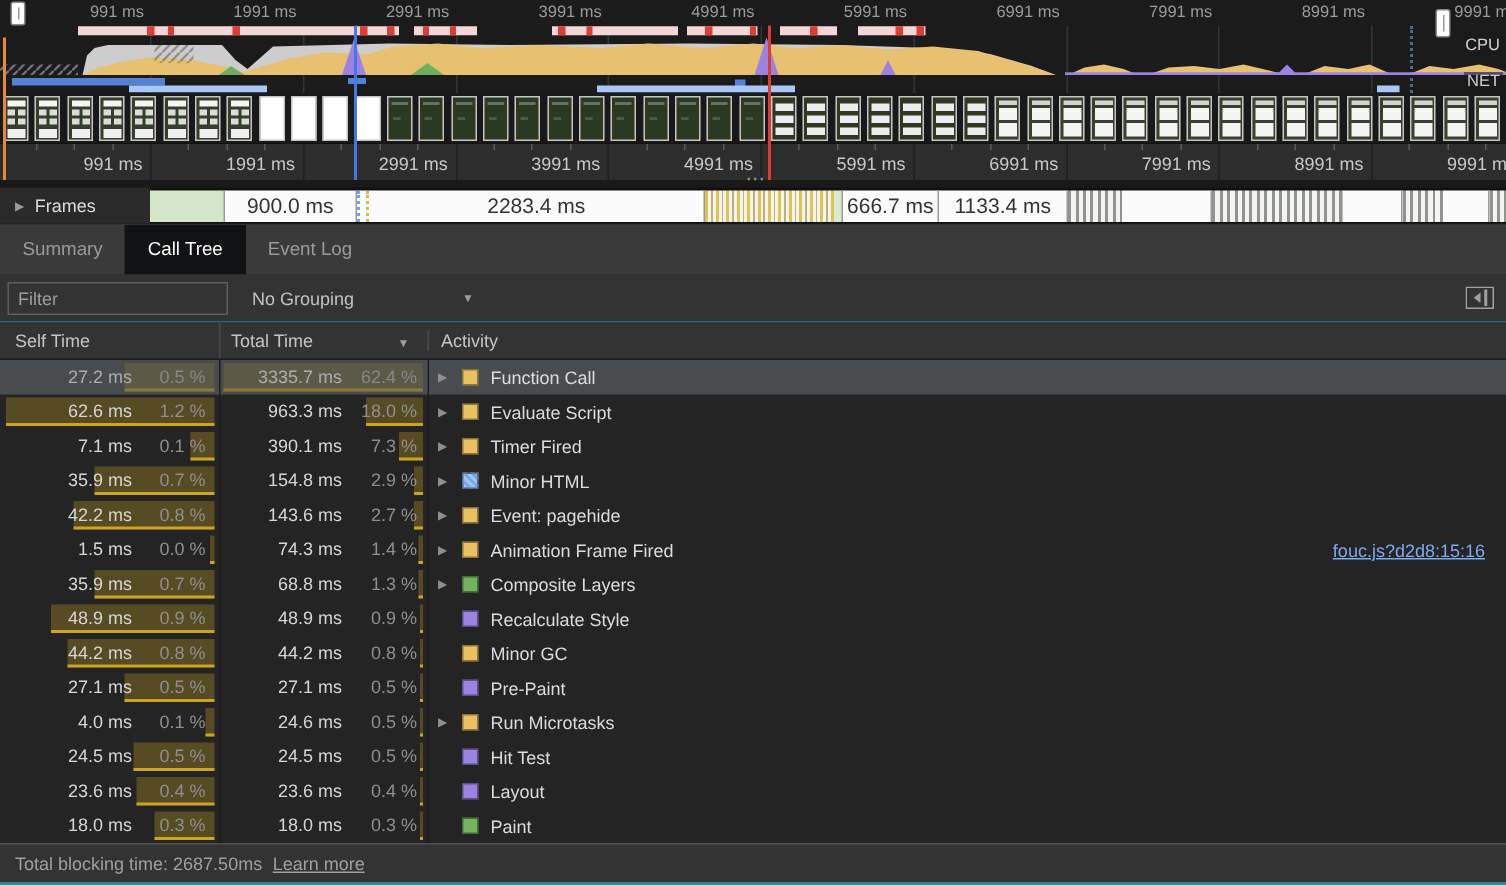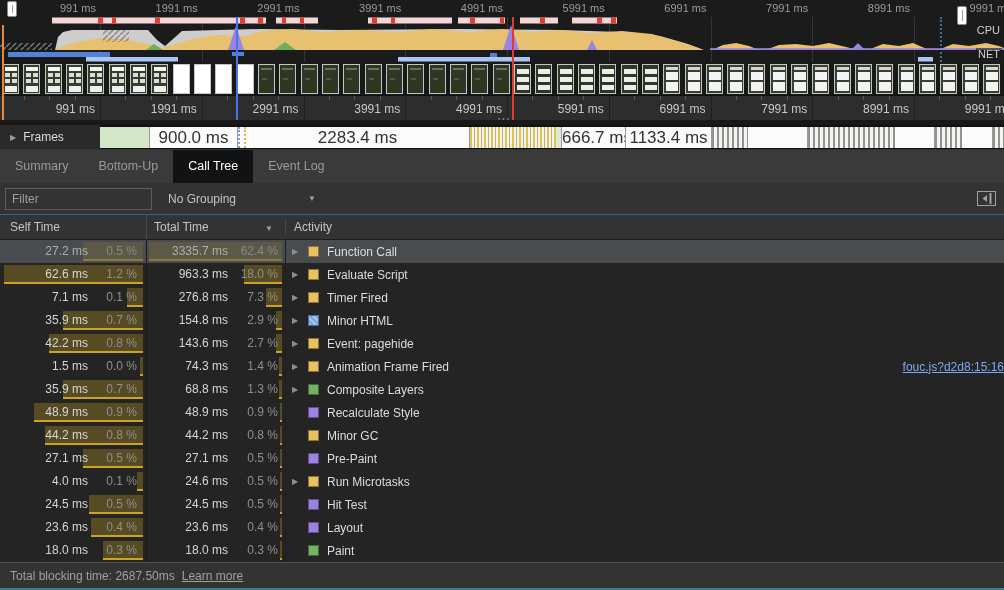--- a/index.html
+++ b/index.html
@@ -50,21 +50,21 @@
 
   
   .divider-strip { position:relative; width:1004px; height:5px; background:#191919; overflow:visible; z-index:50; }
   .dots { position:absolute; left:497px; top:-9px; color:#9a9a9a; font-size:13px; letter-spacing:1px; }
 
   
   .frames-row { display:flex; width:1004px; height:25px; background:#101010; border-bottom:1px solid #333; }
   .frames-label { flex:none; width:100px; background:#2a2a2a; display:flex; align-items:center; gap:7px; padding-left:10px; font-size:12px; color:#dcdcdc; }
   .frames-label .tri { color:#9a9a9a; font-size:8px; }
   .frames-track { flex:1; display:flex; align-items:center; background:#111; padding:2px 0; }
-  .fseg { height:21px; line-height:21px; font-size:17px; color:#333; text-align:center; overflow:hidden; white-space:nowrap; border-right:1px solid #9a9a9a; }
+  .fseg { height:21px; line-height:21px; font-size:14px; color:#333; text-align:center; overflow:hidden; white-space:nowrap; border-right:1px solid #9a9a9a; }
   .f-white { background:#fbfbfb; }
   .f-green { background:#d4e6c8; }
   .f-greenlight { background:#dcead2; }
   .f-dashed { background:#fbfbfb; border-left:2px dotted #6fa3e8; border-right:2px dotted #d8b93c; }
   .f-ystripe { background:repeating-linear-gradient(90deg,#dcc653 0 2px,#f6f4ea 2px 4px,#b9b089 4px 5px,#f6f4ea 5px 7px); border-right:none; }
   .f-gstripe { background:repeating-linear-gradient(90deg,#8f958d 0 2px,#f4f4f4 2px 5px); border-right:none; }
 
   
   .tabbar { display:flex; width:1004px; height:33px; background:#3a3a3a; align-items:stretch; }
   .tab { padding:0 15px; line-height:33px; font-size:12.5px; color:#9a9a9a; cursor:default; }
@@ -98,21 +98,21 @@
   .cell-self .ms { right:58px; } .cell-self .pct { right:9px; }
   .cell-total .ms { right:57px; } .cell-total .pct { right:7px; }
   .selected .ms { color:#aaaeb1; } .selected .pct { color:#85898c; }
   .tri-cell { width:9px; margin-left:6px; color:#8f8f8f; font-size:8px; flex:none; }
   .swatch { flex:none; width:11px; height:11px; margin-left:7px; border:1px solid rgba(0,0,0,.4); }
   .sw-yellow { background:#e9c25f; }
   .sw-blue { background-color:#74a6e8; background-image:repeating-linear-gradient(45deg,rgba(255,255,255,.35) 0 2px,transparent 2px 4px); }
   .sw-green { background:#72b35f; }
   .sw-purple { background:#9c82e2; }
   .act-label { margin-left:8px; color:#dcdcdc; white-space:nowrap; }
-  .act-link { margin-left:auto; color:#7eaaf0; text-decoration:underline; cursor:pointer; }
+  .act-link { margin-left:auto; margin-right:14px; color:#7eaaf0; text-decoration:underline; cursor:pointer; }
 
   
   .footer { display:flex; align-items:center; width:1004px; height:26px; background:#333; border-top:1px solid #515151; font-size:12px; color:#a0a0a0; }
   .footer .txt { margin-left:10px; }
   .footer .lm { margin-left:7px; text-decoration:underline; cursor:pointer; color:#a0a0a0; }
 </style>
 </head>
 <body>
 
 <div class="screen">
@@ -330,21 +330,20 @@
         <div class="fseg f-gstripe" style="width: 87px;"></div>
         <div class="fseg f-white" style="width: 40px;"></div>
         <div class="fseg f-gstripe" style="width: 27px;"></div>
         <div class="fseg f-white" style="width: 31px;"></div>
         <div class="fseg f-gstripe" style="width: 11px;"></div>
       </div>
   </div>
 
   <div class="tabbar" id="tabbar">
       <div class="tab">Summary</div>
-      <div class="tab">Bottom-Up</div>
       <div class="tab active">Call Tree</div>
       <div class="tab">Event Log</div>
     </div>
 
   <div class="toolbar">
     <input class="filter" type="text" placeholder="Filter" style="">
     <div class="grouping">
       <span>No Grouping</span>
       <span class="dd">▼</span>
     </div>
@@ -402,21 +401,21 @@
         </div>
       </div>
       <div class="grow">
         <div class="cell-self">
           <div class="pbar" style="width: 15.7652px;"></div>
           <span class="ms">7.1 ms</span>
           <span class="pct">0.1 %</span>
         </div>
         <div class="cell-total">
           <div class="pbar" style="width: 15.5539px;"></div>
-          <span class="ms">276.8 ms</span>
+          <span class="ms">390.1 ms</span>
           <span class="pct">7.3 %</span>
         </div>
         <div class="cell-act">
           <span class="tri-cell">▶</span>
           <span class="swatch sw-yellow"></span>
           <span class="act-label">Timer Fired</span>
         </div>
       </div>
       <div class="grow">
         <div class="cell-self">

